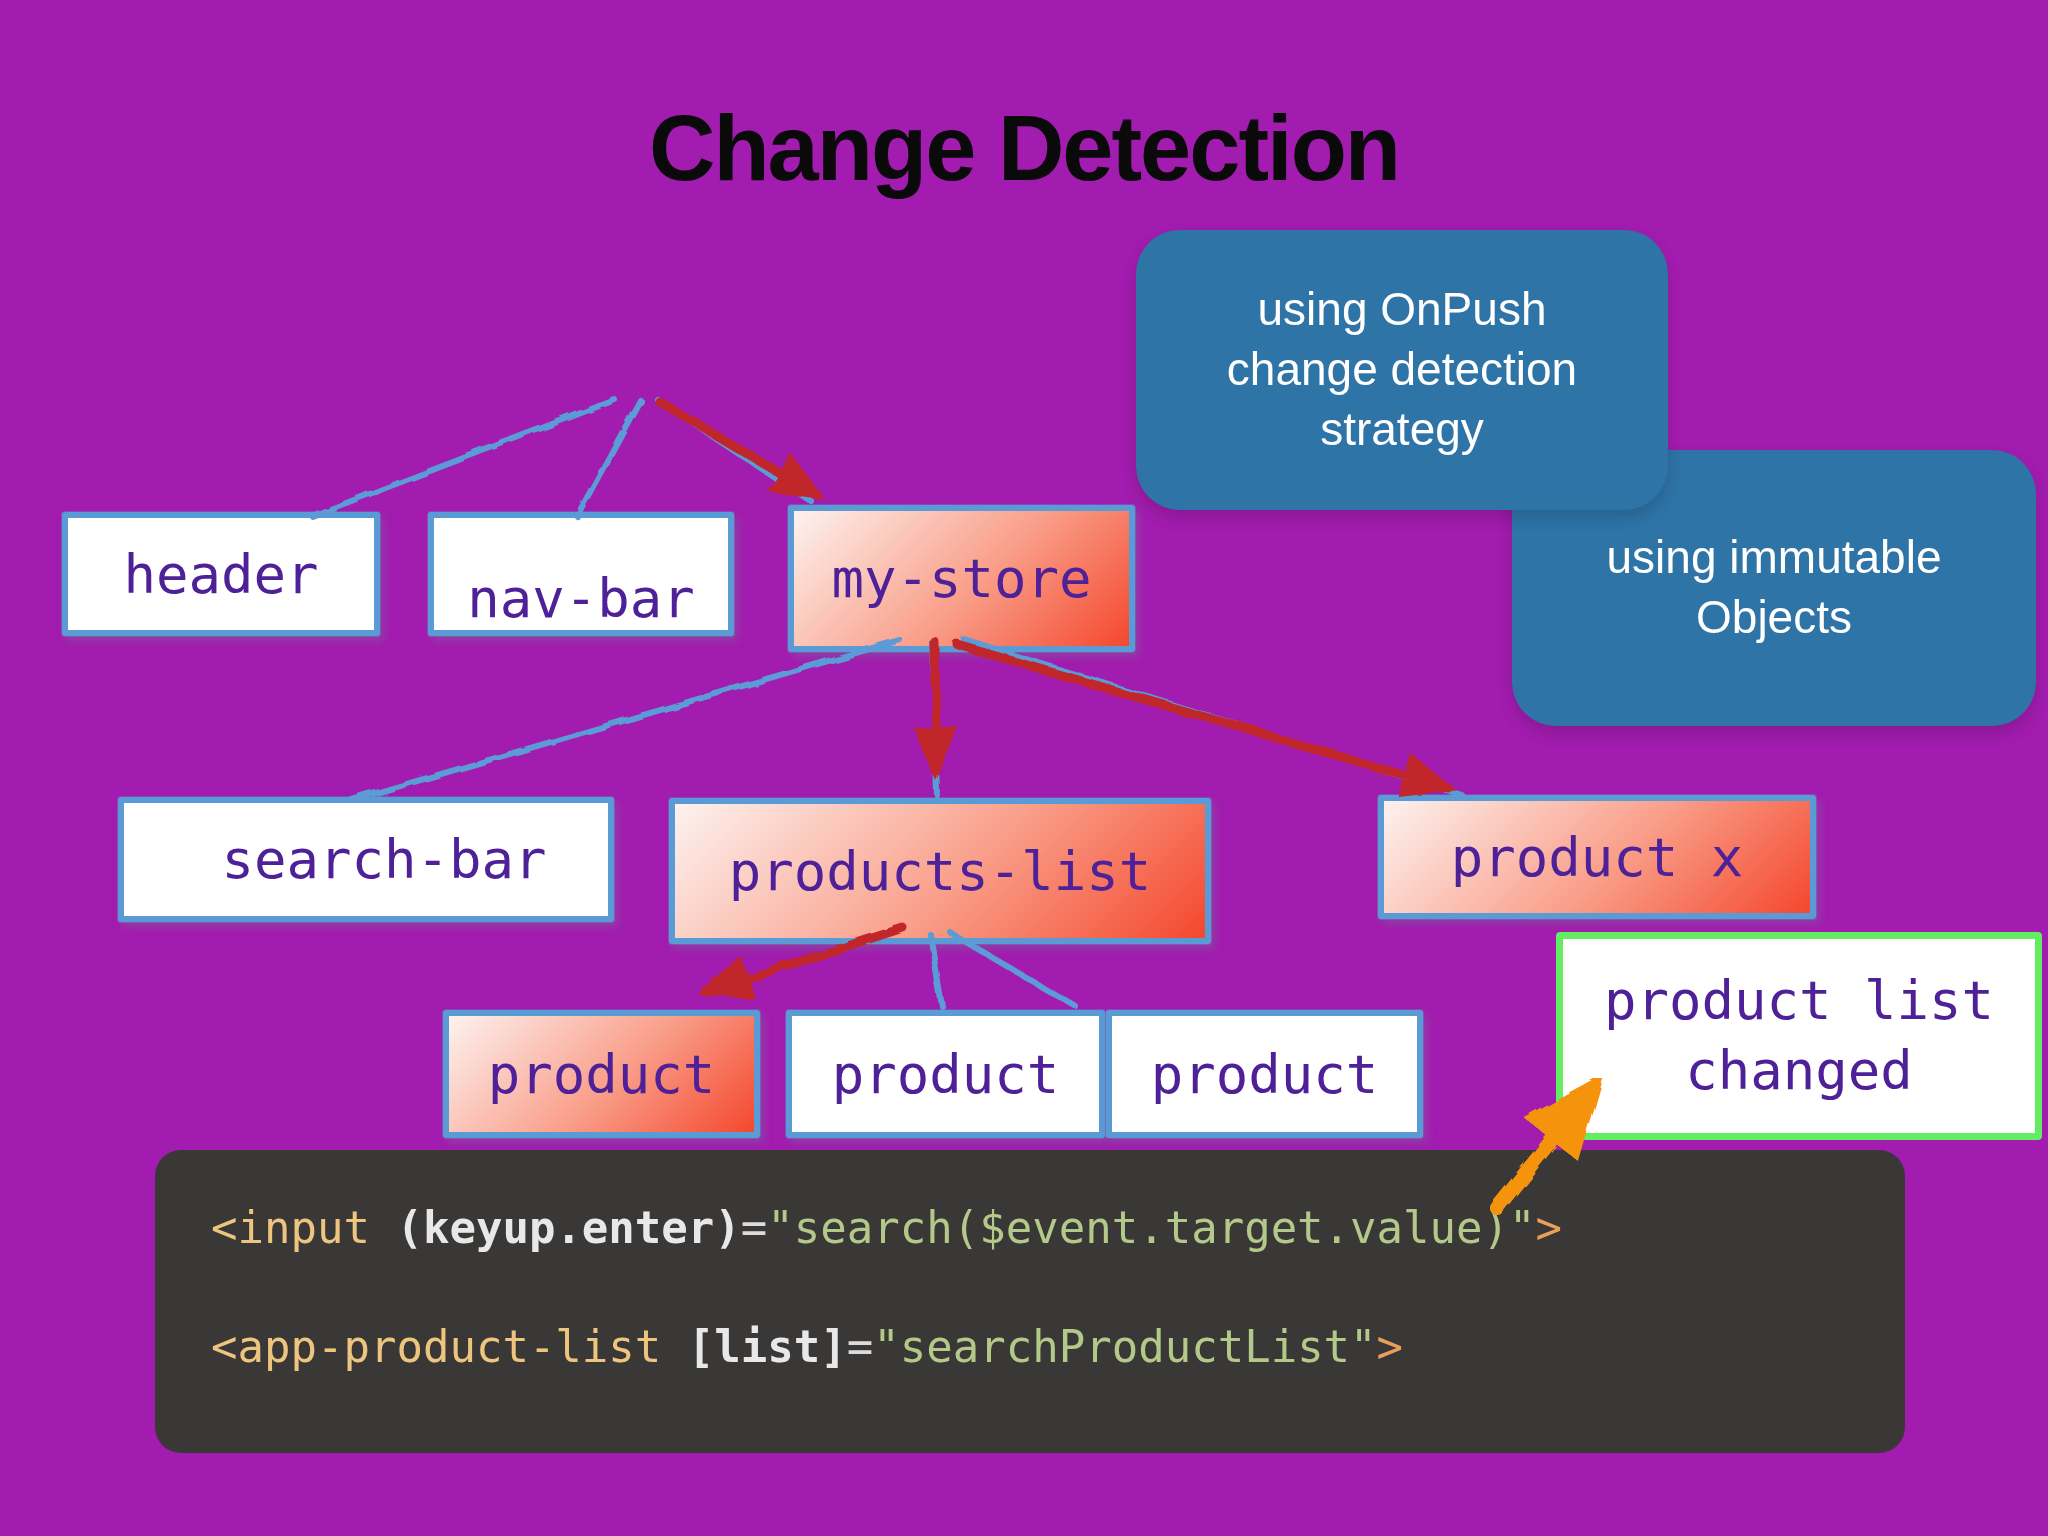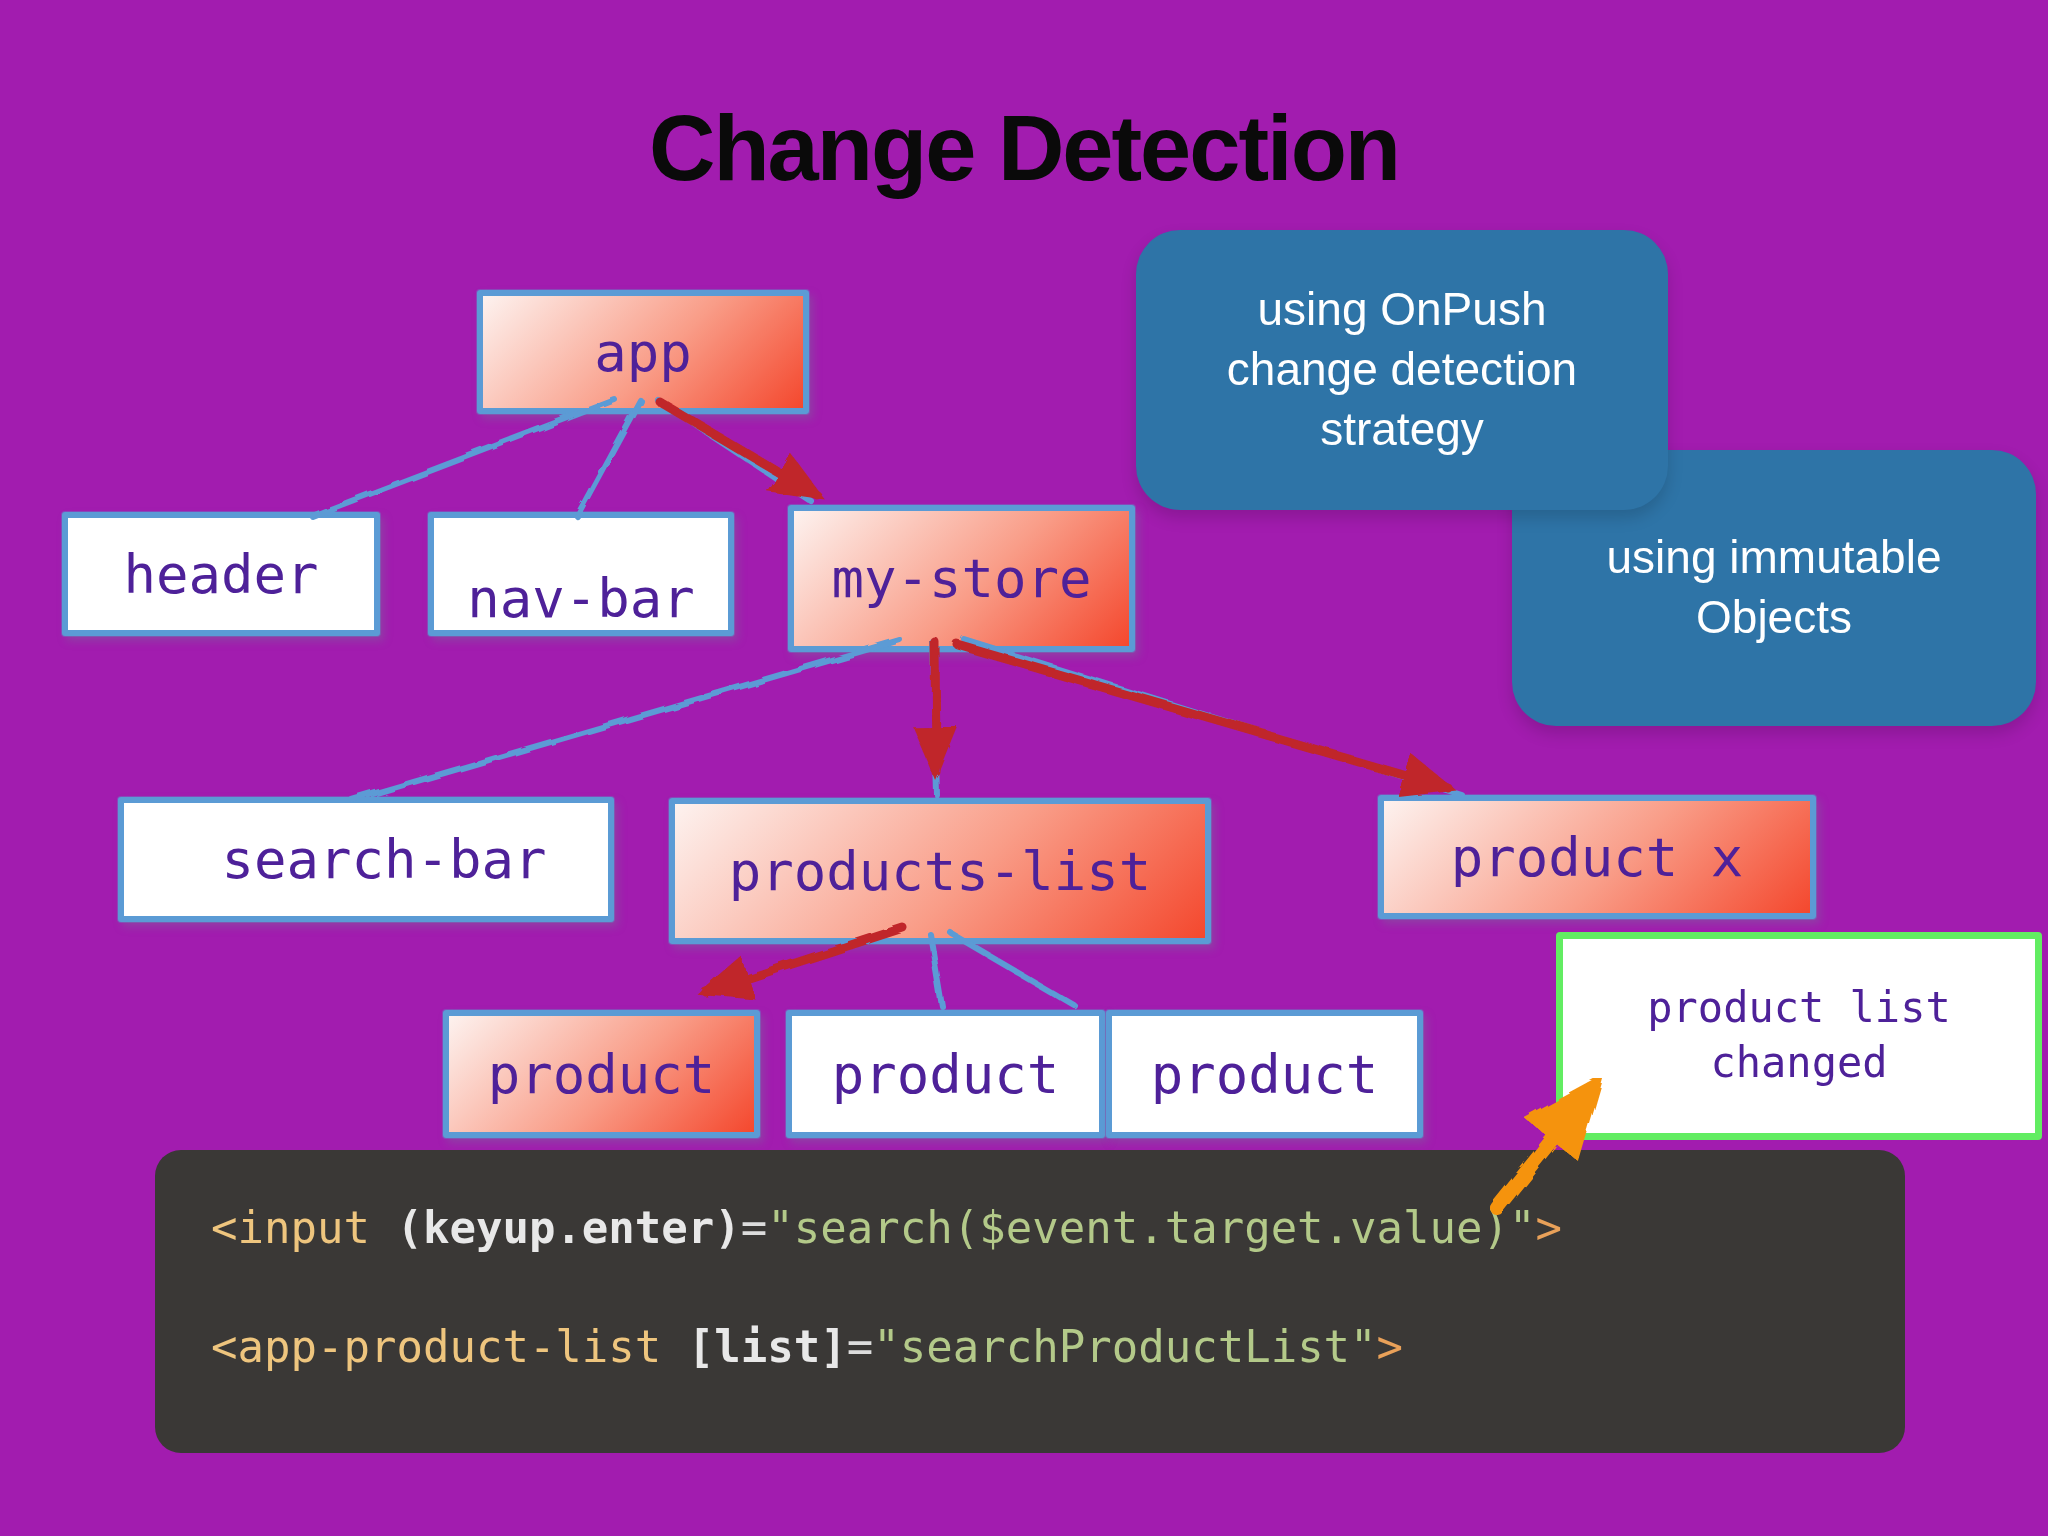--- a/index.html
+++ b/index.html
@@ -30,21 +30,21 @@
     color:#ffffff; font-weight:normal; font-size:46px; line-height:1.3;
     white-space:pre-line; box-shadow:0 8px 16px rgba(0,0,0,0.15);
   }
   .callout.onpush   { left:1136px; top:230px; width:532px; height:280px; z-index:3; }
   .callout.immutable{ left:1512px; top:450px; width:524px; height:276px; z-index:2; }
   
   .note {
     position:absolute; left:1556px; top:932px; width:472px; height:194px;
     border:7px solid #62ed62; border-radius:4px; background:#ffffff;
     display:flex; align-items:center; justify-content:center; text-align:center;
-    color:#4e2199; font-family:"DejaVu Sans Mono", monospace; font-size:42px;
+    color:#4e2199; font-family:"DejaVu Sans Mono", monospace; font-size:54px;
     line-height:1.3; white-space:pre-line; z-index:5;
   }
   
   .codeblock {
     position:absolute; left:155px; top:1150px; width:1750px; height:303px;
     background:#3a3836; border-radius:26px; box-sizing:border-box;
     padding:50px 0 0 56px; z-index:5;
     font-family:"DejaVu Sans Mono", monospace; font-size:44px; line-height:1.25;
   }
   .codeline { white-space:pre; }
@@ -81,23 +81,20 @@
   <div class="callout onpush">
     <span>using OnPush
 change detection
 strategy</span>
   </div>
   <div class="callout immutable">
     <span>using immutable
 Objects</span>
   </div>
 
-  <div class="node grad n-app">
-    <span>app</span>
-  </div>
   <div class="node n-header">
     <span>header</span>
   </div>
   <div class="node n-navbar">
     <span>nav-bar</span>
   </div>
   <div class="node grad n-mystore">
     <span>my-store</span>
   </div>
   <div class="node n-searchbar">

